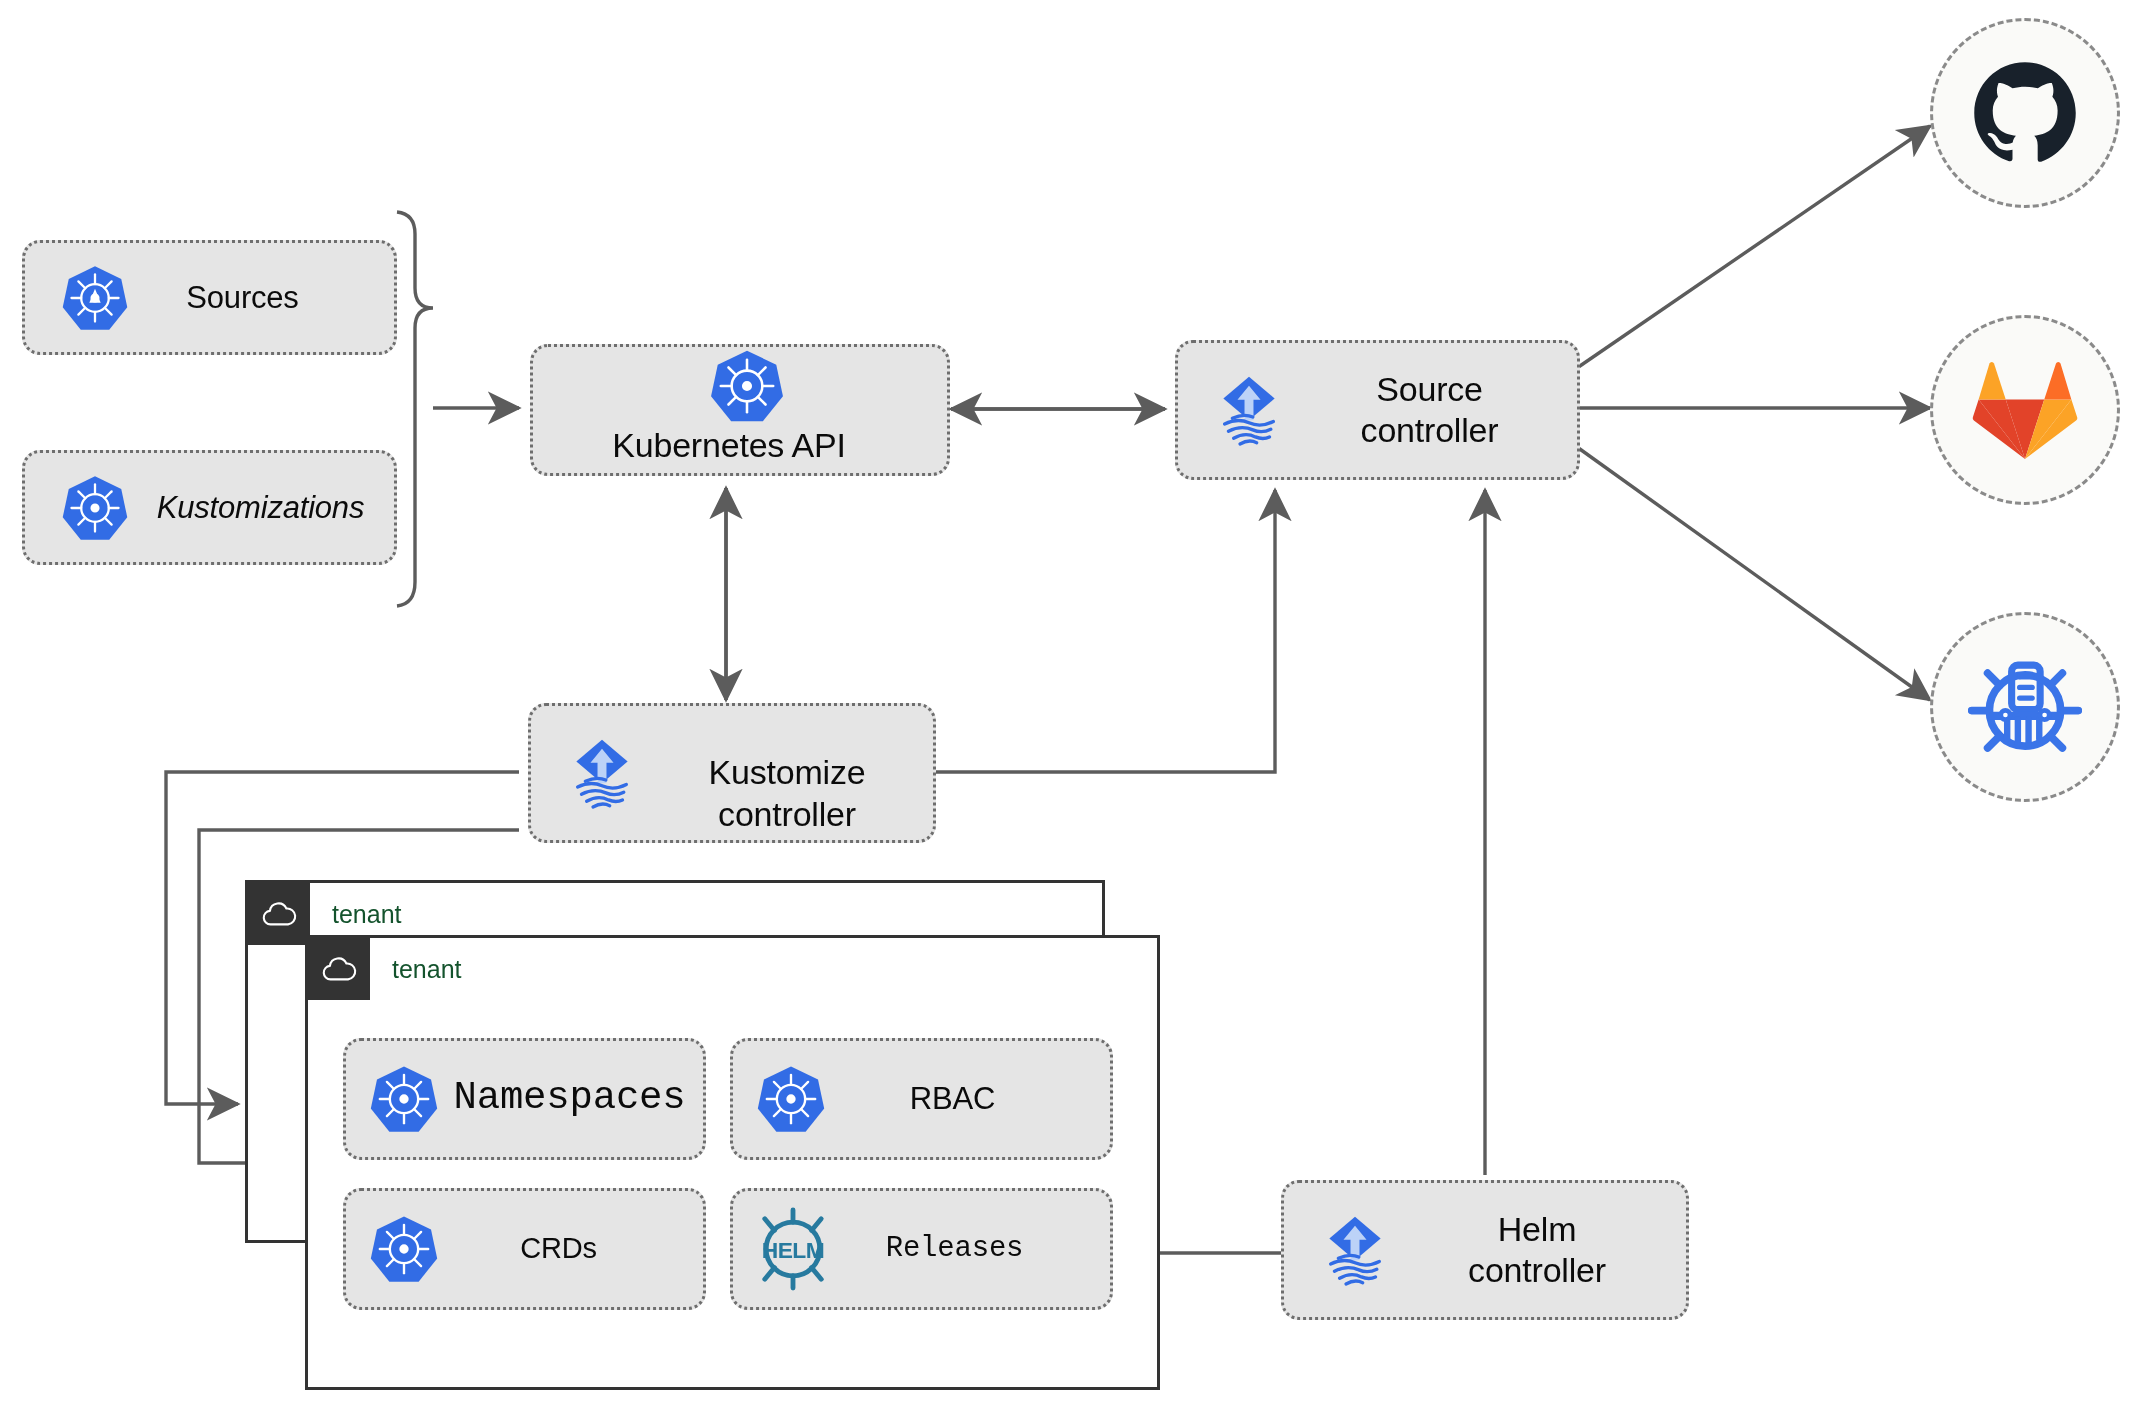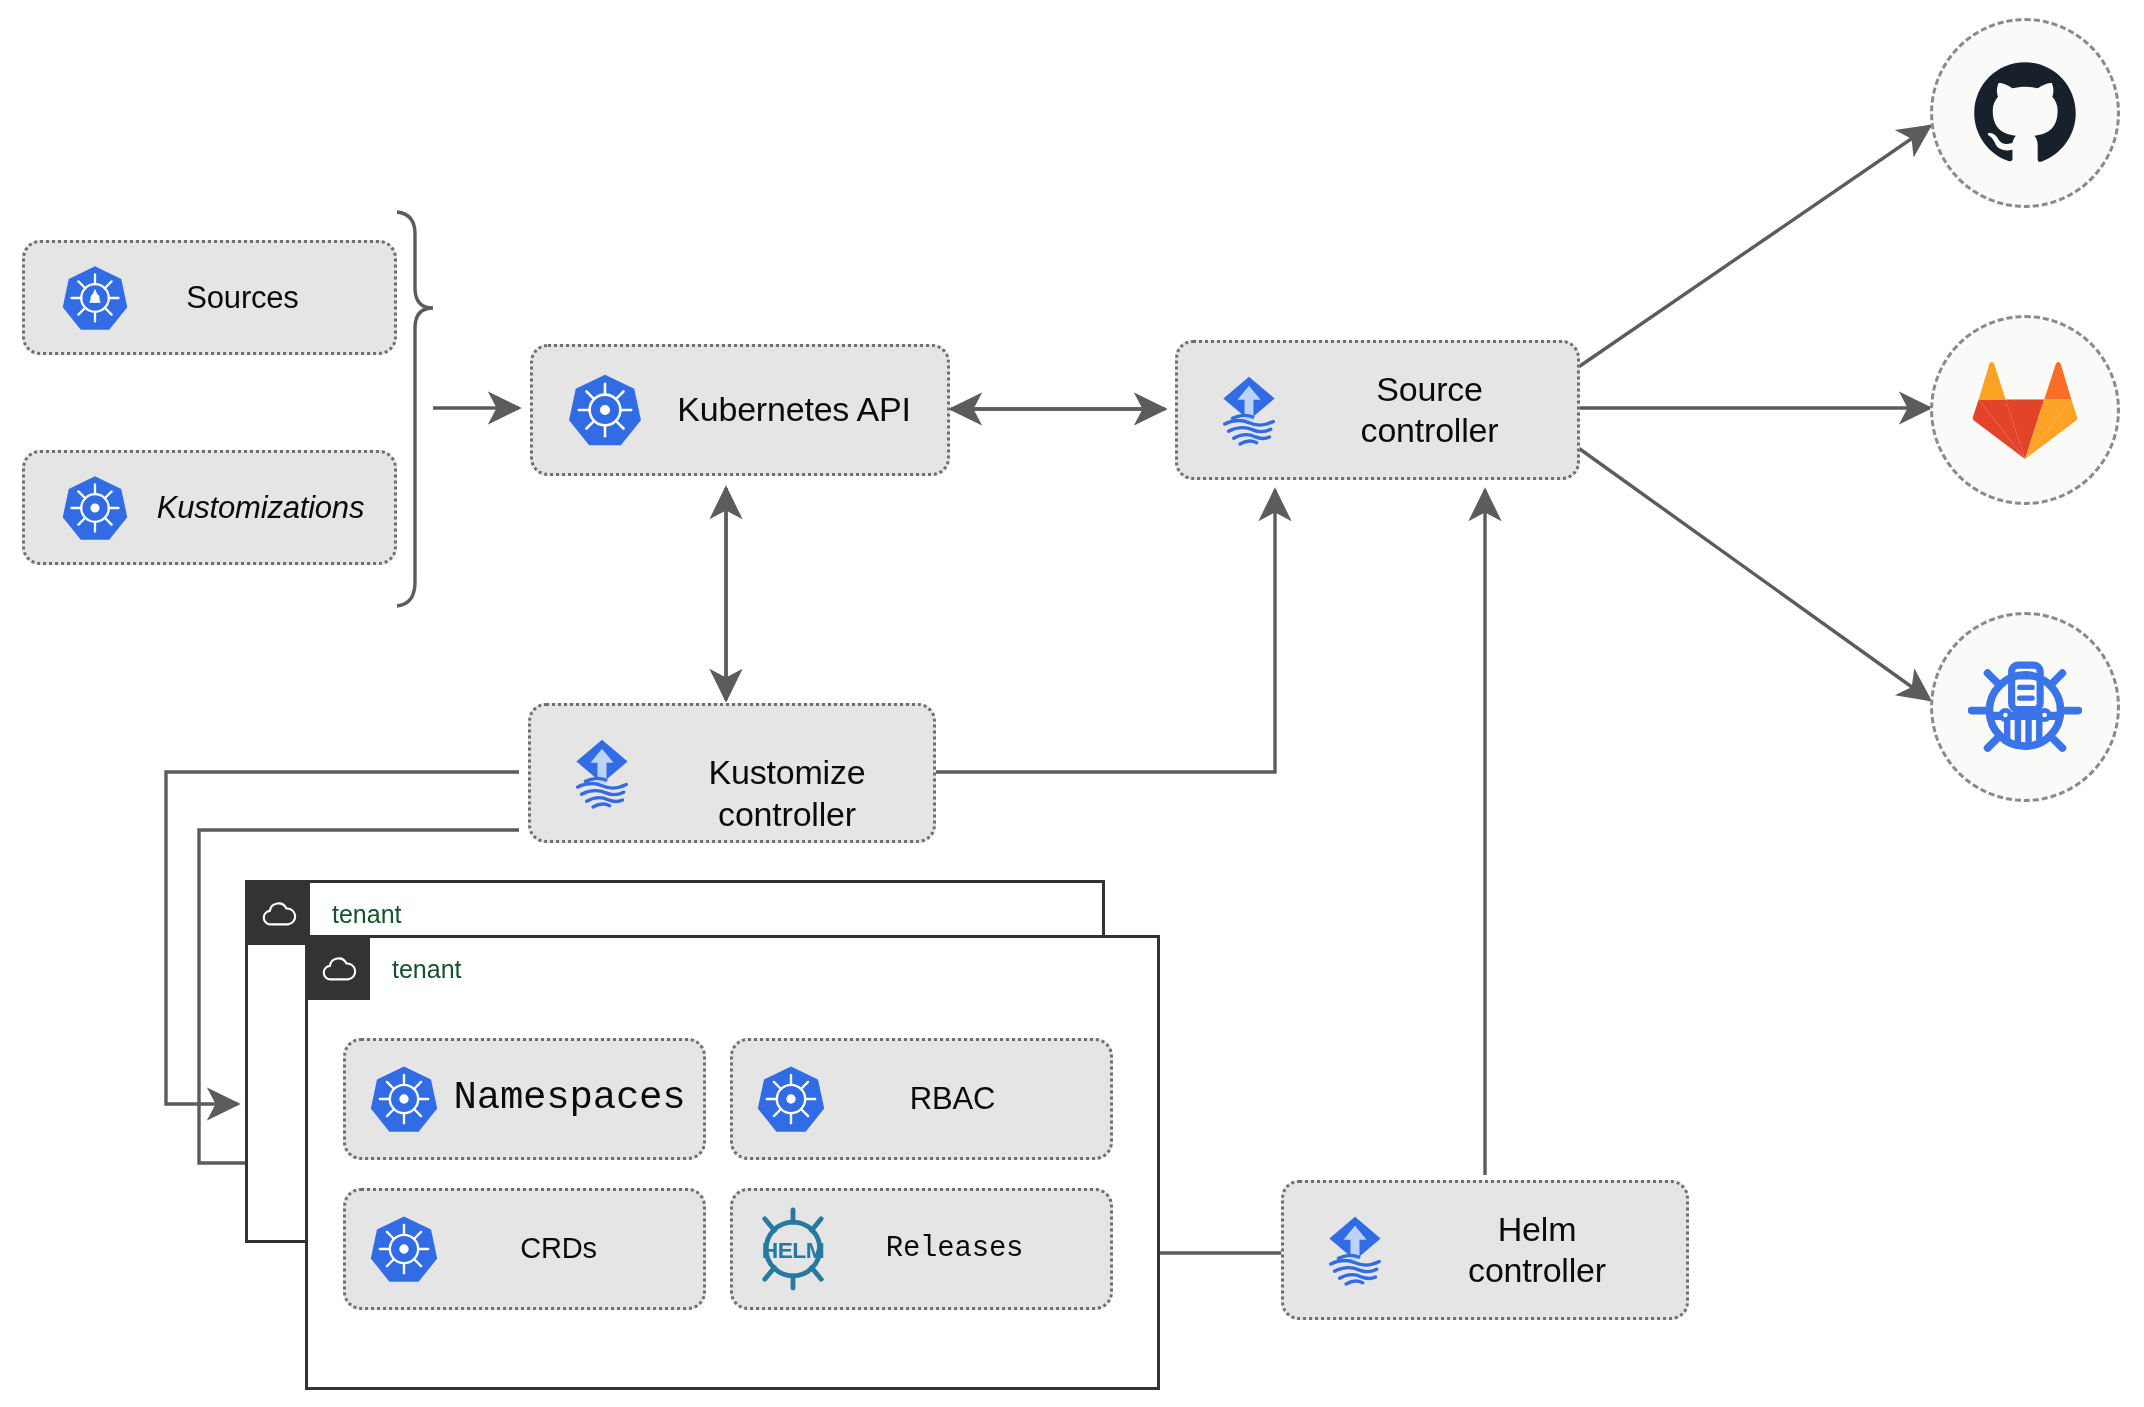--- a/index.html
+++ b/index.html
@@ -130,21 +130,21 @@
           <path d="M23.1 23.1 L16.8 16.8"></path>
             <path d="M40.9 40.9 L47.2 47.2"></path>
           <path d="M23.1 40.9 L16.8 47.2"></path>
             <path d="M40.9 23.1 L47.2 16.8"></path>
         </g>
       </svg>
     </span>
     <span class="lbl" style="font-size:31px;padding-right:20px;">Kustomizations</span>
   </div>
 
-  <div class="card" style="left:530px;top:344px;width:420px;height:132px;">
+  <div class="card" style="left:530px;top:344px;width:420px;height:132px;flex-direction:column;">
     <span class="ico" style="width:116px;margin-left:14px;">
       <svg class="glyph" width="78" height="78" viewBox="0 0 64 64">
         <path d="M32 3 L56 14.6 L61.5 40.5 L45 61 L19 61 L2.5 40.5 L8 14.6 Z" fill="#326CE5"></path>
         <g stroke="#fff" stroke-width="2.1" fill="none" stroke-linecap="round">
           <circle cx="32" cy="32" r="12.6"></circle>
           <circle cx="32" cy="32" r="3.1" fill="#fff"></circle>
           <path d="M32 19.4 L32 10.5"></path>
             <path d="M32 44.6 L32 53.5"></path>
           <path d="M19.4 32 L10.5 32"></path>
             <path d="M44.6 32 L53.5 32"></path>

